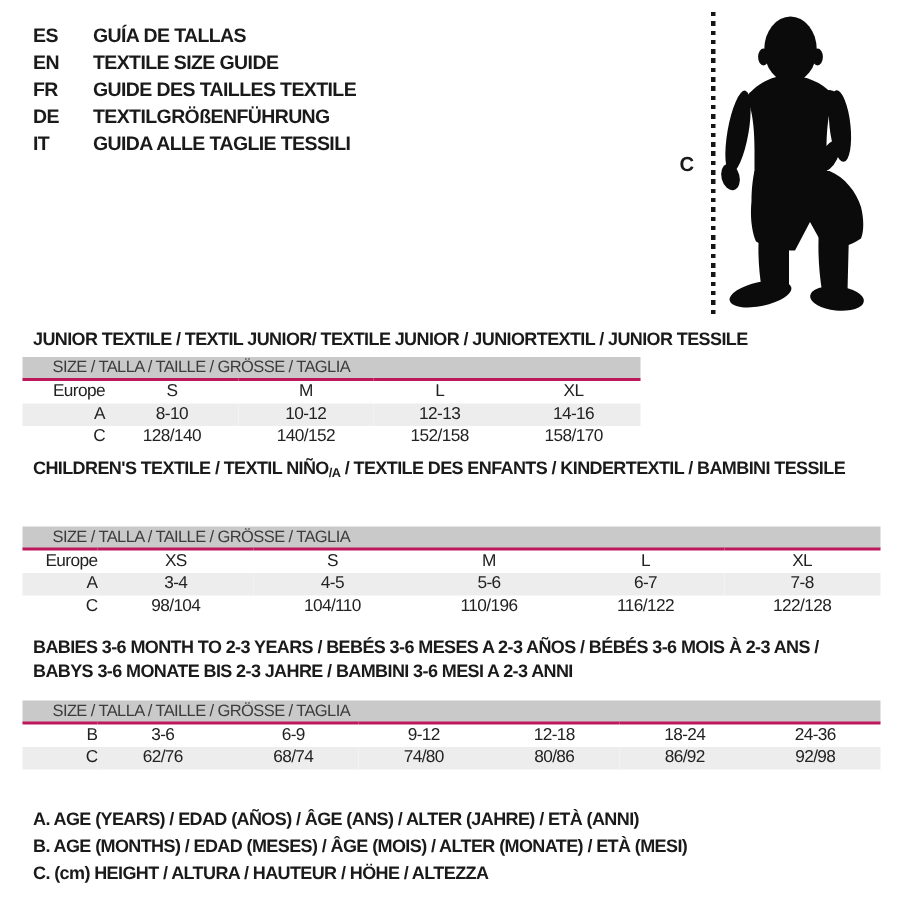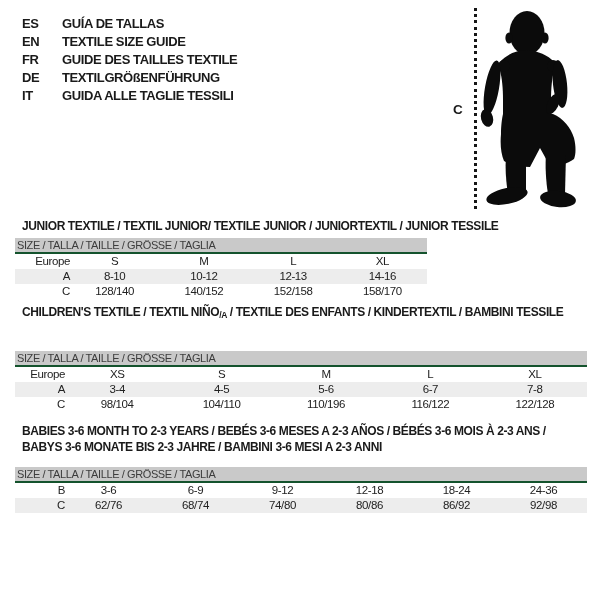--- a/index.html
+++ b/index.html
@@ -17,22 +17,22 @@
     background:repeating-linear-gradient(to bottom,#161616 0,#161616 3px,transparent 3px,transparent 6.2px);}
   .height-label{position:absolute;left:453px;top:102px;font-size:13.5px;font-weight:bold;}
   .baby-svg{position:absolute;left:478px;top:6px;}
 
   
   .tbl-title{position:absolute;left:22px;font-size:12px;font-weight:bold;line-height:16px;white-space:nowrap;}
   .subA{font-size:8.5px;vertical-align:-2px;}
   table.size{position:absolute;left:15px;border-collapse:collapse;table-layout:fixed;font-size:11.5px;}
   table.size td{padding:0;height:15px;line-height:15px;text-align:center;vertical-align:middle;color:#222;}
   table.size td.lbl{text-align:right;padding-left:6px;}
-  table.size tr.hdr td{background:#c9c9c9;text-align:left;padding-left:2px;color:#3c3c3c;
-    border-bottom:2px solid #14532d;font-size:11px;height:14px;line-height:14px;}
+  table.size tr.hdr td{background:#c9c9c9;text-align:left;padding-left:20px;color:#3c3c3c;
+    border-bottom:2px solid #be185d;font-size:11px;height:14px;line-height:14px;}
   table.size tr.stripe td{background:#ededed;}
 
   
   .notes{position:absolute;left:22px;top:537px;font-size:12px;font-weight:bold;line-height:18px;}
 </style>
 </head>
 <body>
 
 <div class="canvas">
 
@@ -199,14 +199,19 @@
         <td>62/76</td>
         <td>68/74</td>
         <td>74/80</td>
         <td>80/86</td>
         <td>86/92</td>
         <td>92/98</td>
       </tr>
     </tbody>
   </table>
 
+  <div class="notes cond">
+    <div>A. AGE (YEARS) / EDAD (AÑOS) / ÂGE (ANS) / ALTER (JAHRE) / ETÀ (ANNI)</div>
+    <div>B. AGE (MONTHS) / EDAD (MESES) / ÂGE (MOIS) / ALTER (MONATE) / ETÀ (MESI)</div>
+    <div>C. (cm) HEIGHT / ALTURA / HAUTEUR / HÖHE / ALTEZZA</div>
+  </div>
 
 </div>
 
 </body></html>

